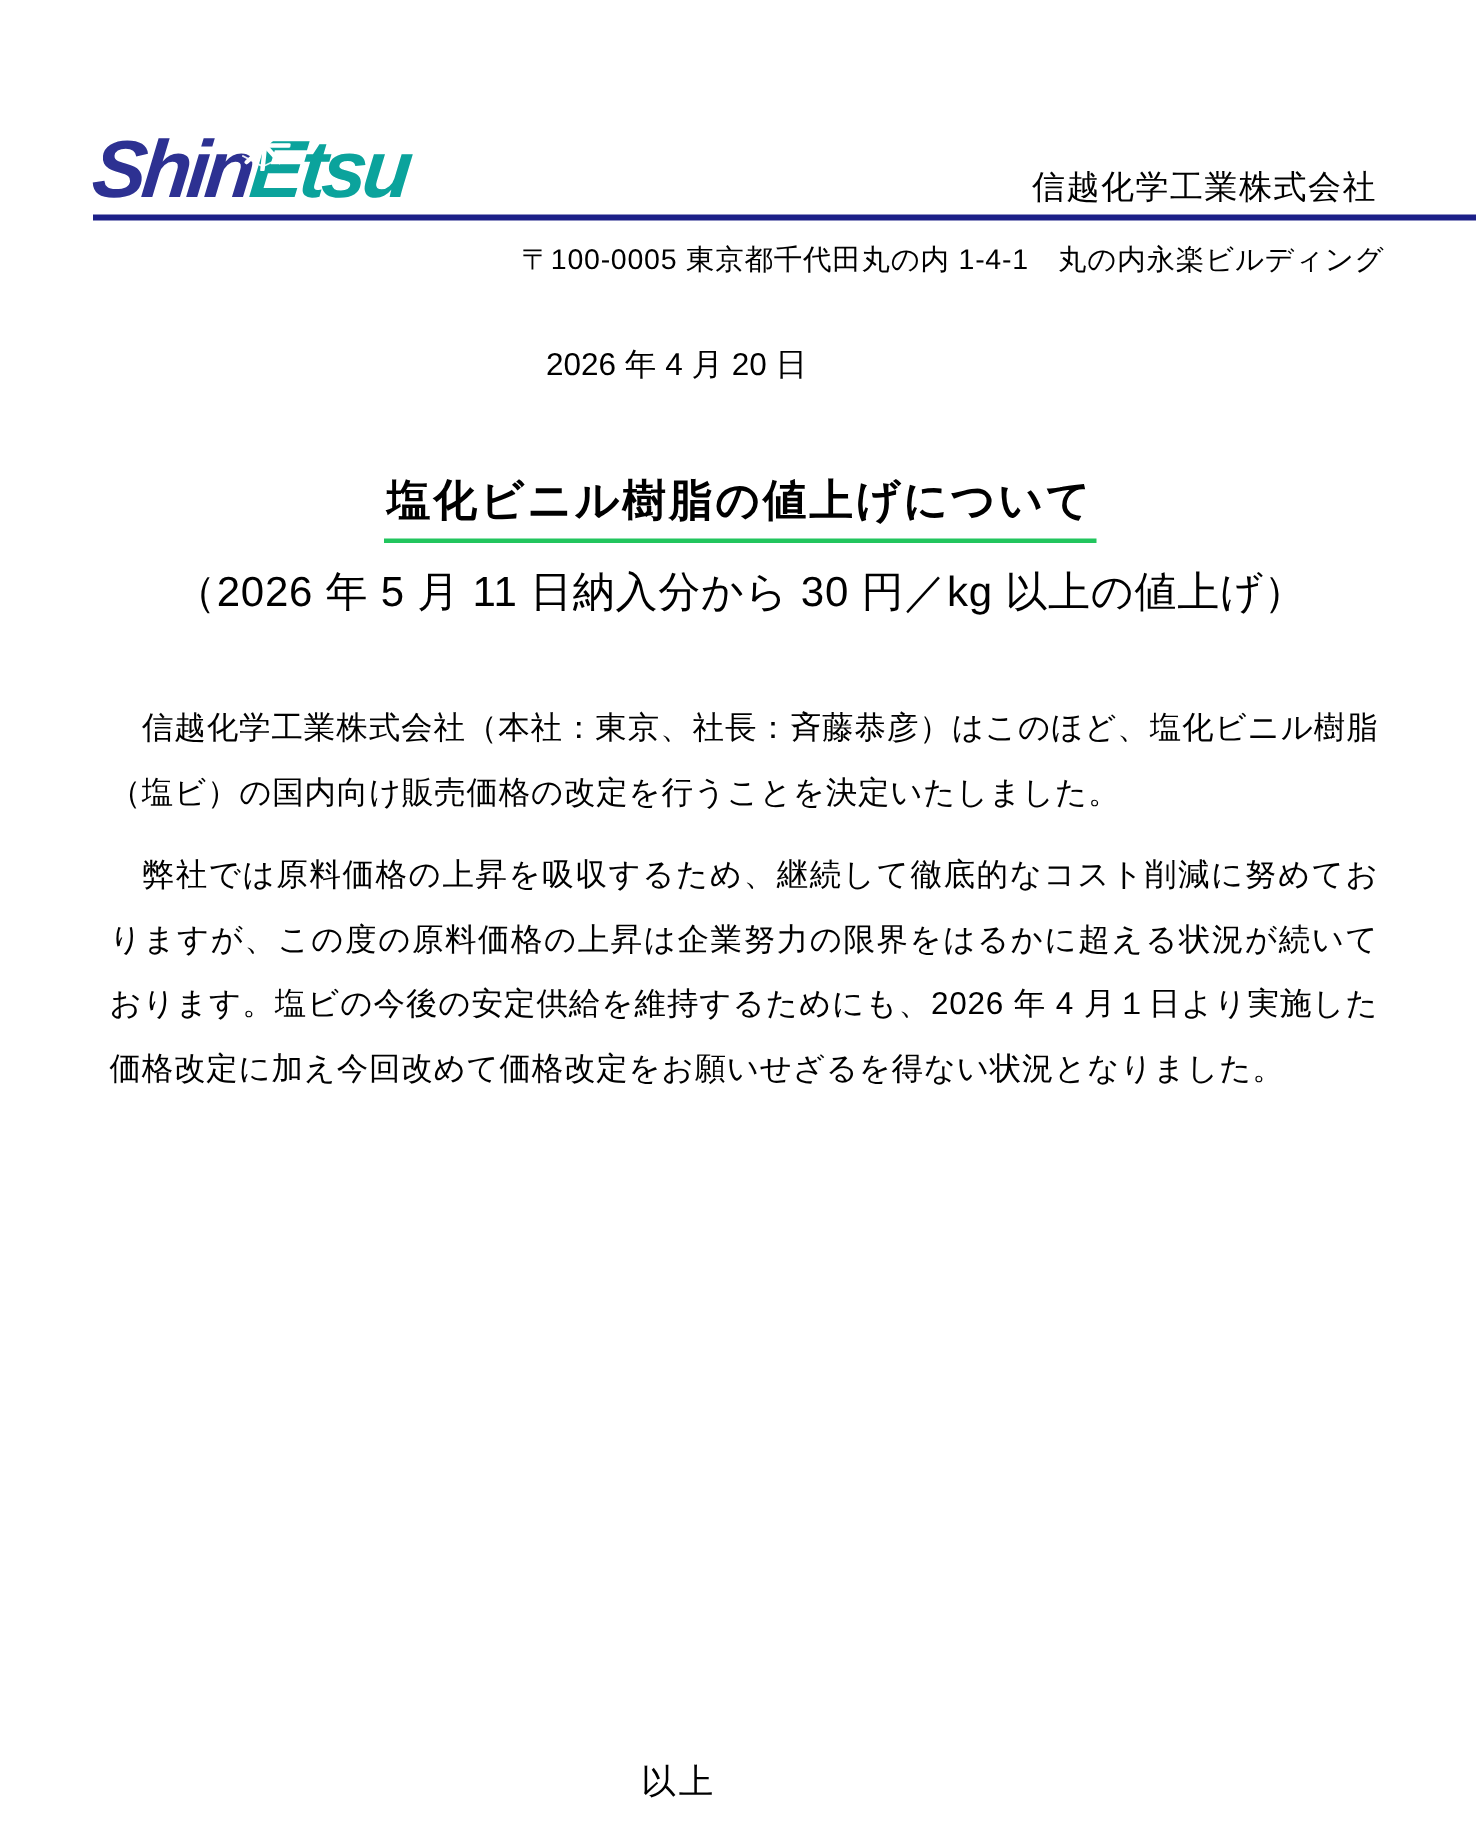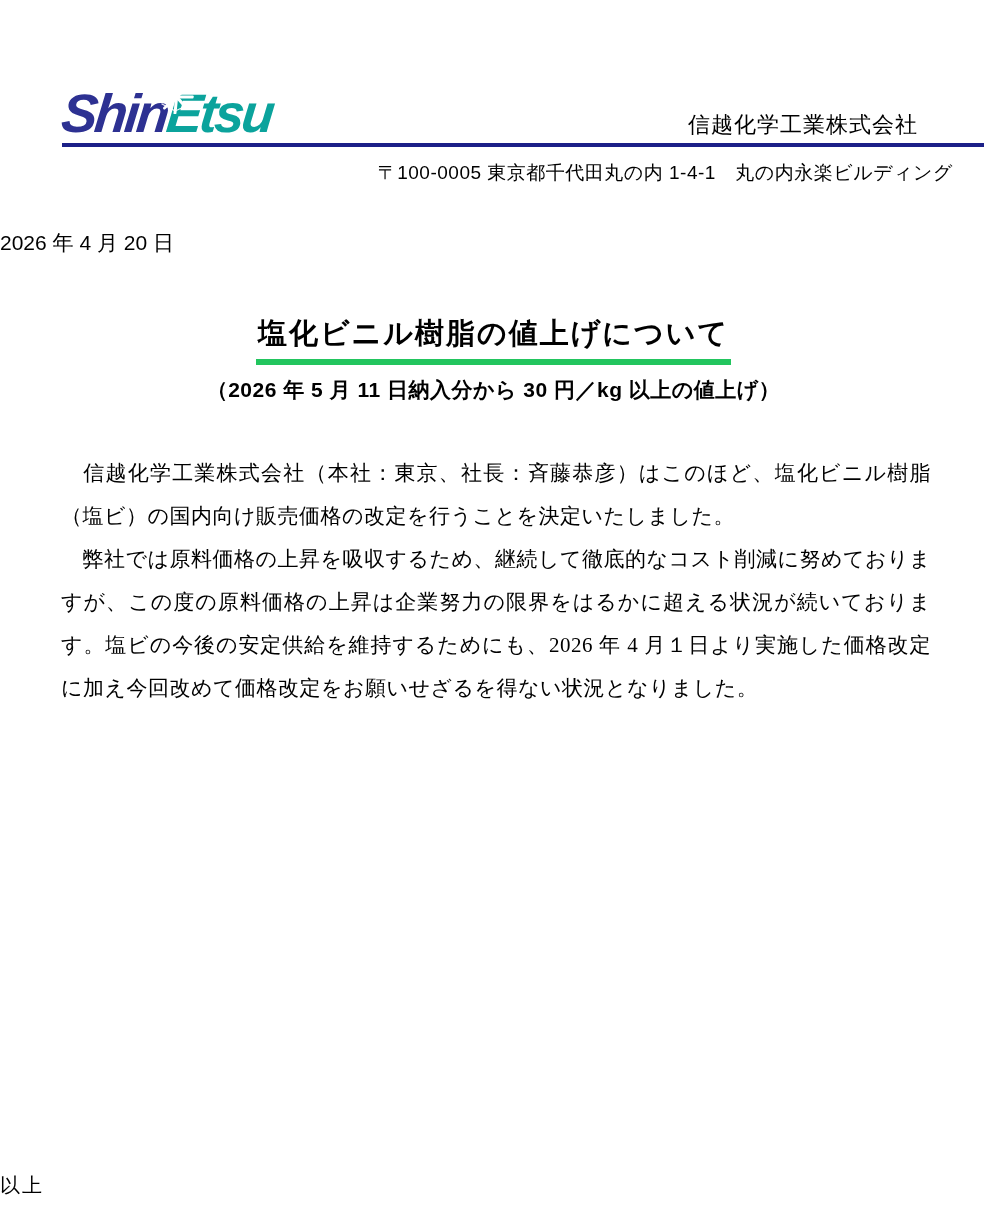--- a/index.html
+++ b/index.html
@@ -56,83 +56,82 @@
     padding-bottom: 2px;
     letter-spacing: 1px;
     white-space: nowrap;
   }
 
   
   .address {
     position: absolute;
     top: 160px;
     left: 0;
-    right: 34px;
+    right: 64px;
     text-align: right;
     font-size: 19px;
     letter-spacing: 0.5px;
     white-space: nowrap;
   }
   .date {
     position: absolute;
     top: 229px;
     left: 0;
     right: 85px;
-    text-align: left;
+    text-align: center;
     font-size: 21px;
   }
 
   
   .title {
     position: absolute;
     top: 314px;
     left: 0;
     right: 0;
     text-align: center;
     font-size: 29px;
     font-weight: bold;
     letter-spacing: 2px;
   }
   .title span {
     display: inline-block;
-    border-bottom: 6px solid #22c55e;
+    border-bottom: 3px solid #22c55e;
     padding: 0 2px 5px 2px;
   }
   .subtitle {
     position: absolute;
     top: 376px;
     left: 0;
     right: 0;
     text-align: center;
-    font-size: 21px;
+    font-size: 28px;
     letter-spacing: 0.5px;
-    font-weight: bold;
   }
 
   
   .body {
     position: absolute;
     top: 452px;
     left: 61px;
     right: 56px;
     font-size: 21px;
     line-height: 43px;
     text-align: justify;
     letter-spacing: 0.5px;
   }
-  .body p { margin: 0; font-family: Liberation Serif, serif; }
+  .body p { margin: 12px; }
   .body p.para-gap { margin-top: 46px; }
 
   .closing {
     position: absolute;
     top: 1172px;
     left: 0;
     right: 82px;
-    text-align: left;
-    font-size: 20px;
+    text-align: center;
+    font-size: 23px;
     letter-spacing: 2px;
   }
 </style>
 </head>
 <body>
 
 <div class="page">
 
   <div class="header">
     <div class="logo">

